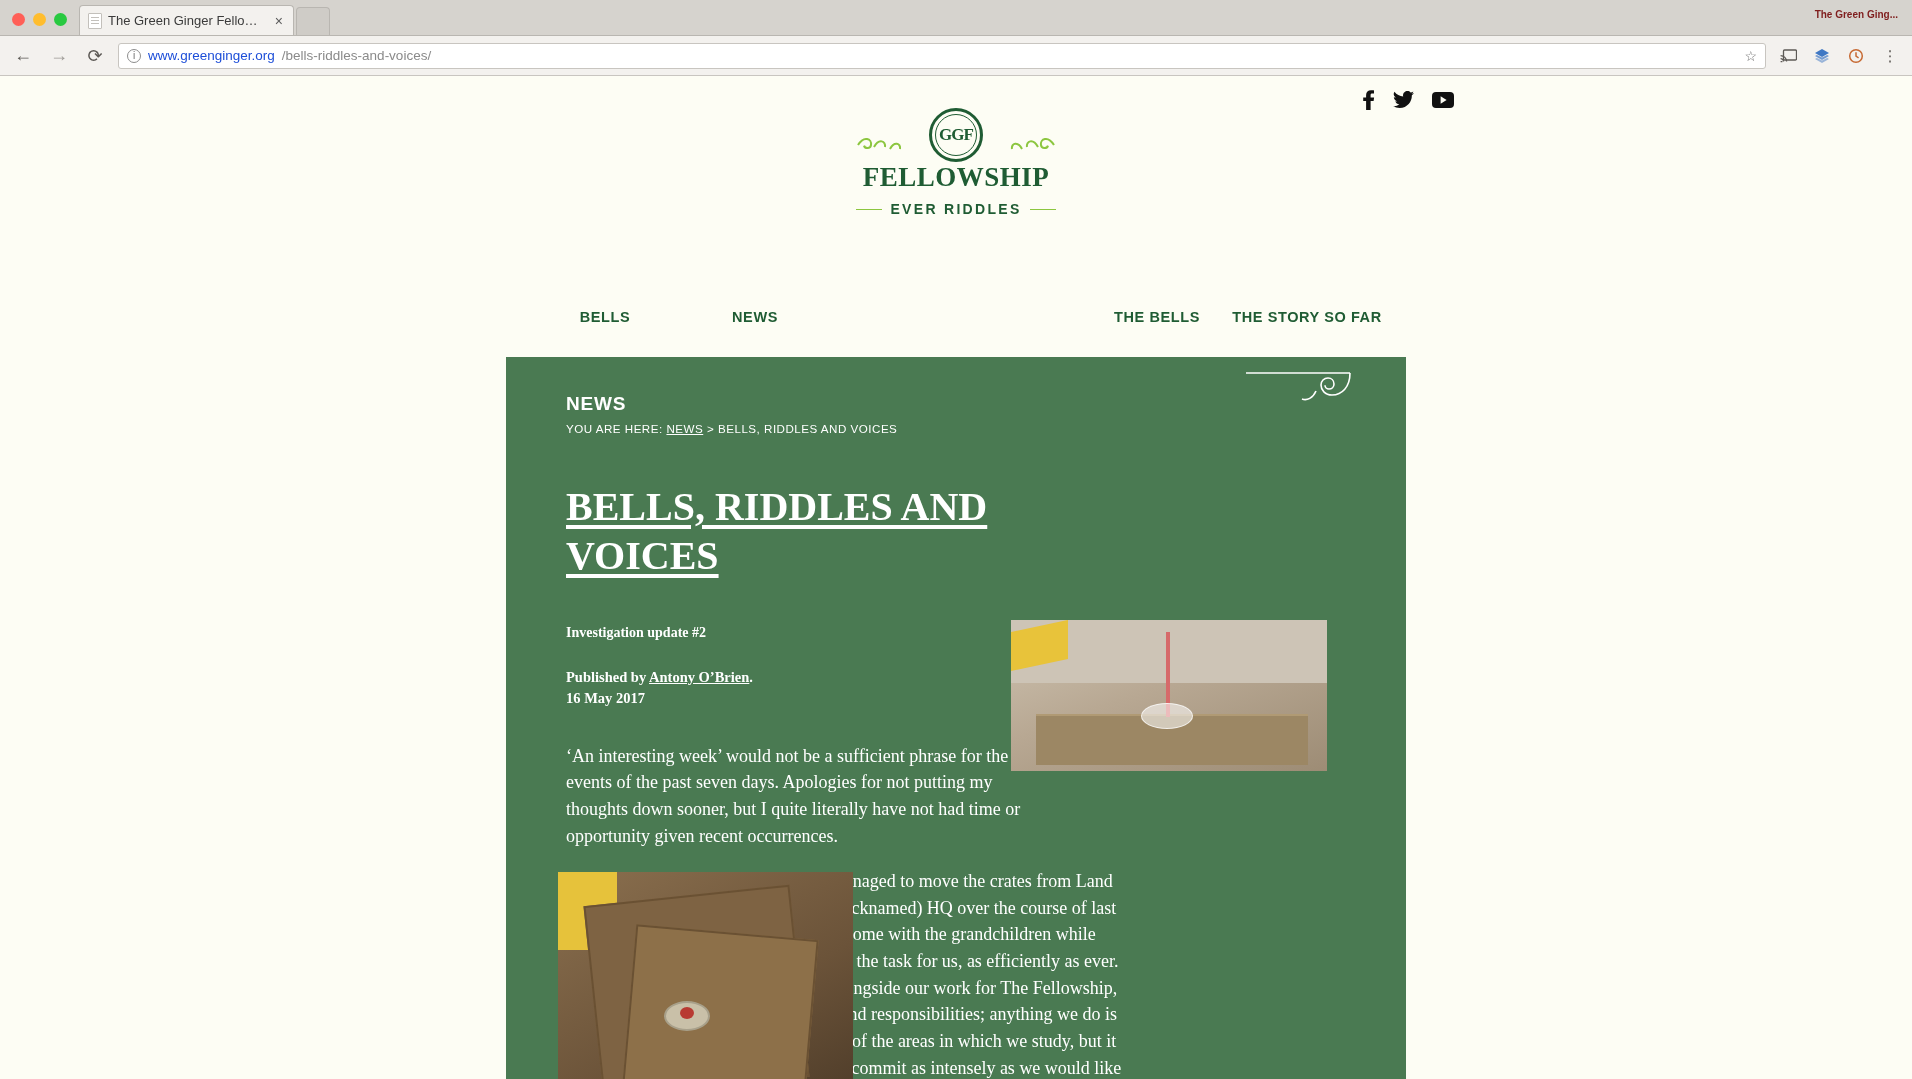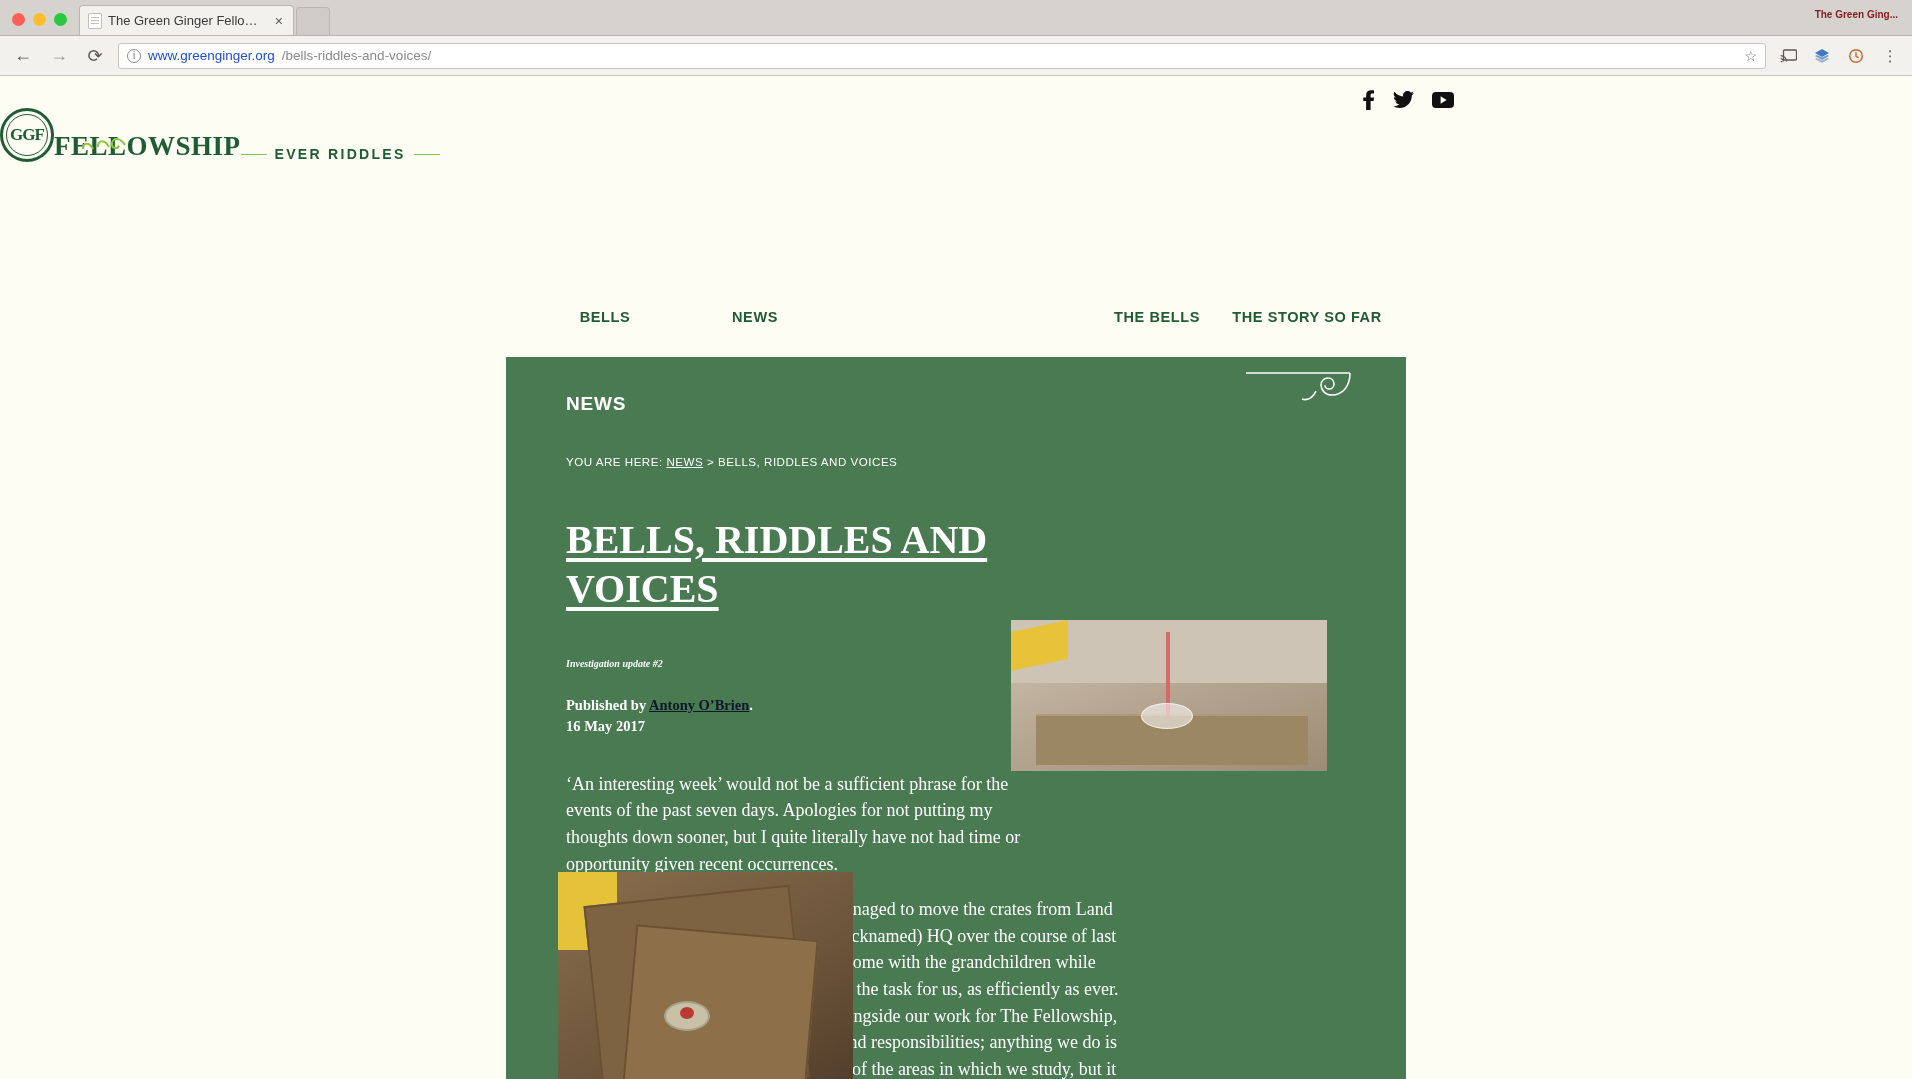--- a/index.html
+++ b/index.html
@@ -144,21 +144,21 @@
     position: absolute;
     top: 14px; right: 458px;
     display: flex; gap: 18px; align-items: center;
   }
   .social svg { display: block; }
 
   
   .logo-wrap {
     position: absolute;
     left: 0; right: 0; top: 32px;
-    display: flex; flex-direction: row; align-items: flex-end;
+    display: flex; flex-direction: column; align-items: center;
   }
   .logo-badge {
     width: 54px; height: 54px;
     border-radius: 50%;
     border: 3px solid #1f5c33;
     display: flex; align-items: center; justify-content: center;
     background: #fdfdf4;
     position: relative;
   }
   .logo-badge .badge-inner {
@@ -239,50 +239,49 @@
     font-size: 19px; font-weight: bold;
     letter-spacing: 0.8px;
     margin: 6px 0 0 0;
   }
   .corner-flourish {
     position: absolute; right: 48px; top: 14px;
     width: 112px; height: 46px;
     color: #ffffff;
   }
   .breadcrumb {
-    margin-top: 40px;
+    margin-top: 7px;
     font-size: 11.6px;
     letter-spacing: 0.5px;
   }
   .breadcrumb a { color: #fff; text-decoration: underline; }
   .article-title {
     font-family: "Liberation Serif", serif;
     font-size: 40px;
     font-weight: bold;
     line-height: 1.22;
     margin: 48px 0 0 0;
     text-decoration: underline;
     text-underline-offset: 5px;
     max-width: 520px;
   }
   .subtitle {
     font-family: "Liberation Serif", serif;
-    font-style: italic;
-    font-weight: bold;
-    font-size: 10px;
+    font-weight: bold;
+    font-size: 14px;
     margin-top: 44px;
   }
   .byline {
     font-family: "Liberation Serif", serif;
     font-weight: bold;
     font-size: 14.5px;
     margin-top: 26px;
     line-height: 1.45;
   }
-  .byline a { color: #0f172a; text-decoration: underline; }
+  .byline a { color: #ffffff; text-decoration: underline; }
 
   .body-text {
     font-family: "Liberation Serif", serif;
     font-size: 18px;
     line-height: 1.48;
     margin-top: 34px;
   }
   .body-text p { margin: 0 0 19px 0; }
   .para-narrow { max-width: 462px; }
   .para-wide { max-width: 560px; }

